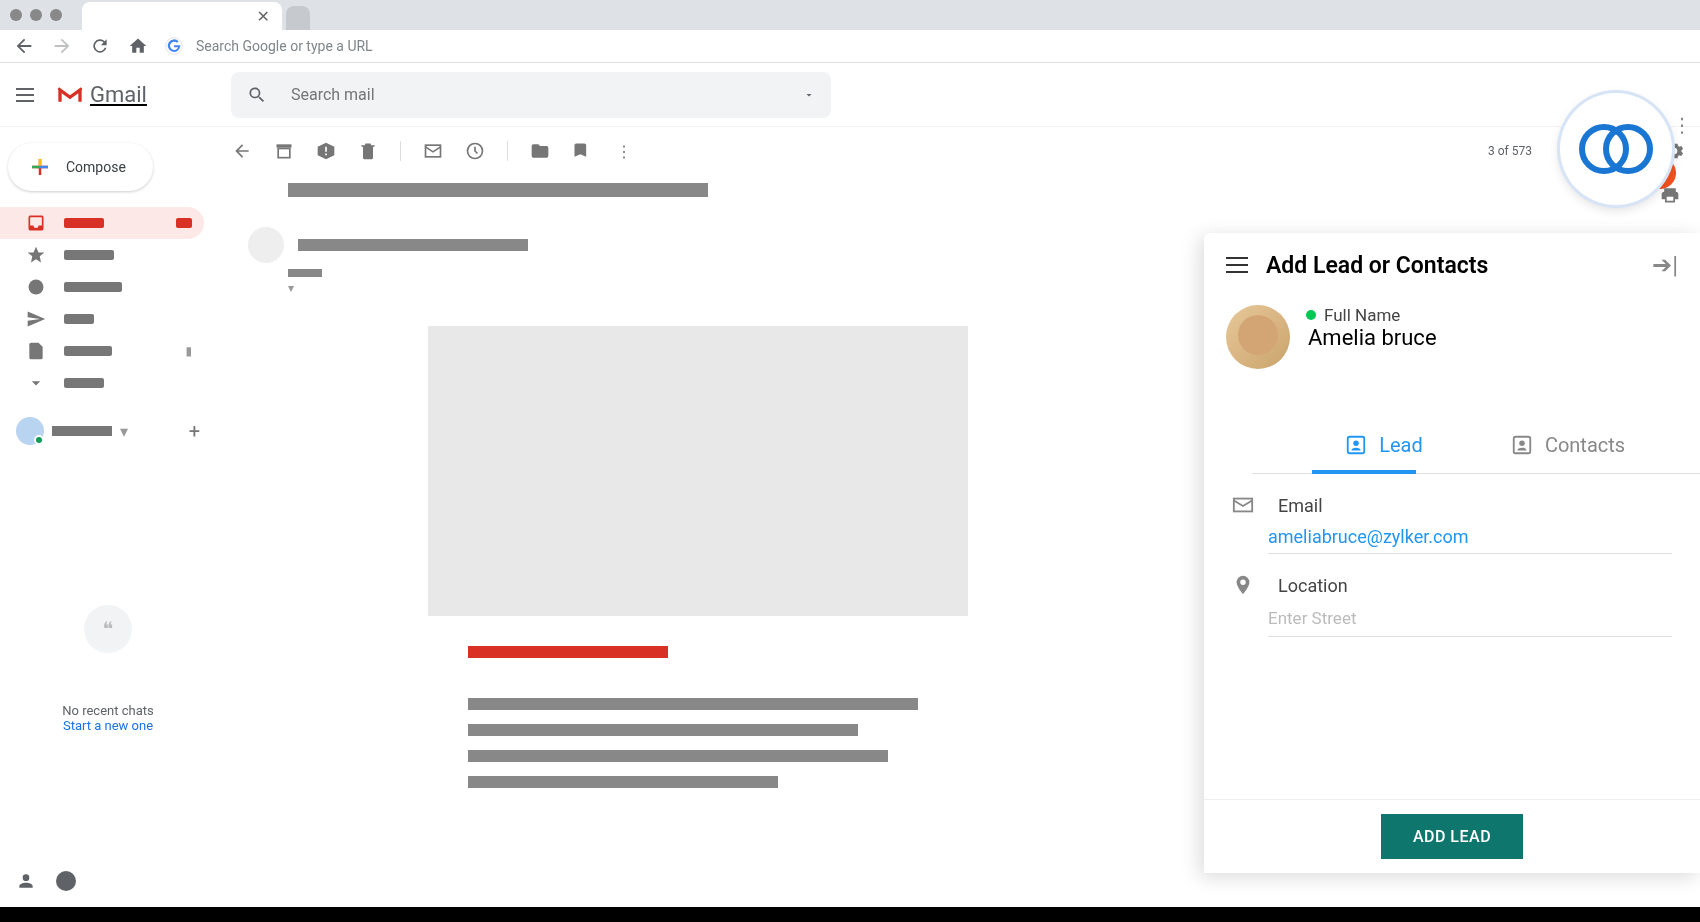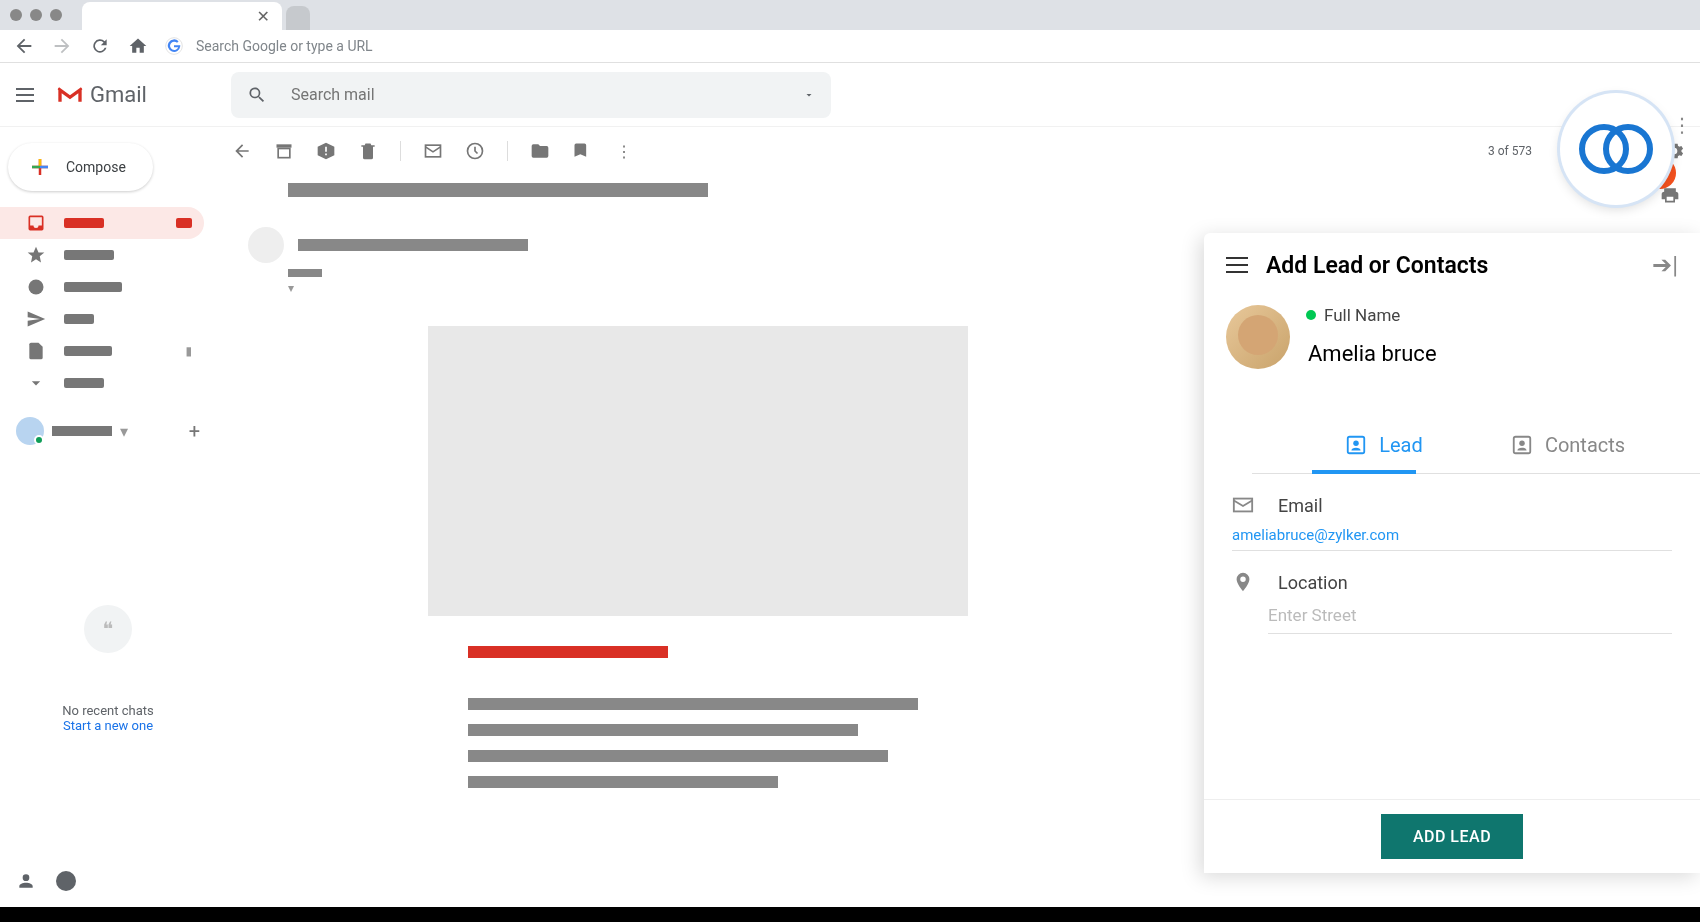--- a/index.html
+++ b/index.html
@@ -17,21 +17,21 @@
 .url-bar { background: #fff; height: 32px; display: flex; align-items: center; padding: 16px 12px; gap: 14px; border-bottom: 1px solid #e0e0e0; }
 .nav-icon { color: #5f6368; display: flex; align-items: center; justify-content: center; width: 24px; height: 24px; }
 .search-box { flex: 1; display: flex; align-items: center; gap: 12px; color: #80868b; font-size: 14px; }
 .google-g { width: 20px; height: 20px; }
 
 
 .gmail-wrap { background: #fff; position: relative; height: 844px; }
 .gmail-header { height: 64px; display: flex; align-items: center; padding: 0 16px; gap: 16px; border-bottom: 1px solid #f1f1f1; }
 .menu-btn { width: 24px; height: 24px; display: flex; flex-direction: column; justify-content: center; gap: 4px; cursor: pointer; }
 .menu-line { height: 2px; background: #5f6368; width: 18px; }
-.gmail-logo { display: flex; align-items: center; gap: 6px; }
+.gmail-logo { display: flex; align-items: center; gap: 6px; text-decoration: underline; }
 .gmail-m { width: 28px; height: 20px; }
 .gmail-text { font-size: 22px; color: #5f6368; }
 .search-mail { flex: 0 0 600px; height: 46px; background: #f1f3f4; border-radius: 8px; display: flex; align-items: center; padding: 0 16px; gap: 24px; color: #5f6368; margin-left: 68px; }
 .search-mail input { border: none; background: transparent; font-size: 16px; flex: 1; outline: none; color: #5f6368; }
 .search-dropdown { margin-left: auto; }
 
 .account-circle { position: absolute; right: 24px; top: 94px; width: 32px; height: 32px; border-radius: 50%; background: #f4511e; color: #fff; display: flex; align-items: center; justify-content: center; font-size: 16px; font-weight: 500; }
 
 
 .main-area { display: flex; height: 780px; }
@@ -98,34 +98,34 @@
 .crm-title { font-size: 23px; font-weight: 600; color: #000; }
 .crm-collapse { margin-left: auto; color: #888; font-size: 24px; }
 
 .crm-contact { display: flex; align-items: flex-start; padding: 8px 22px 20px 22px; gap: 16px; }
 .crm-avatar { width: 64px; height: 64px; border-radius: 50%; background: linear-gradient(135deg, #e8c89a, #c9a36b); flex-shrink: 0; position: relative; overflow: hidden; }
 .crm-avatar::after { content:''; position:absolute; width: 40px; height: 40px; border-radius: 50%; background: #d4a574; top: 10px; left: 12px; }
 .crm-name-block { flex: 1; }
 .crm-name-label-row { display: flex; align-items: center; gap: 8px; }
 .crm-online-dot { width: 10px; height: 10px; border-radius: 50%; background: #00c853; }
 .crm-name-label { font-size: 17px; color: #444; }
-.crm-name-value { font-size: 22px; color: #000; margin-top: 16px; margin-left: 2px; }
+.crm-name-value { font-size: 22px; color: #000; margin-top: 0; margin-left: 2px; }
 
 .crm-tabs { display: flex; padding: 0 40px; border-bottom: 1px solid #e0e0e0; margin-top: 28px; margin-left: 48px; }
 .crm-tab { flex: 1; display: flex; align-items: center; justify-content: center; gap: 12px; padding: 16px 0; cursor: pointer; font-size: 20px; color: #888; position: relative; }
 .crm-tab.active { color: #2196f3; }
 .crm-tab.active::after { content: ''; position: absolute; bottom: -1px; left: 20px; right: 60px; height: 4px; background: #2196f3; }
 .crm-tab-icon { width: 22px; height: 22px; }
 
 .crm-form { padding: 20px 28px; }
 .crm-field { margin-bottom: 20px; }
 .crm-field-header { display: flex; align-items: flex-end; gap: 24px; margin-bottom: 4px; }
 .crm-field-icon { width: 22px; height: 22px; color: #888; flex-shrink: 0; }
 .crm-field-label { font-size: 18px; color: #444; }
-.crm-field-value { font-size: 15px; padding: 6px 0; border-bottom: 1px solid #e0e0e0; }
+.crm-field-value { font-size: 18px; margin-left: 36px; padding: 6px 0; border-bottom: 1px solid #e0e0e0; }
 .crm-field-value.link { color: #2196f3; }
 .crm-sublabel { font-size: 17px; color: #444; margin-left: 36px; margin-top: 8px; }
 .crm-input { width: calc(100% - 36px); margin-left: 36px; border: none; border-bottom: 1px solid #e0e0e0; font-size: 17px; padding: 8px 0; outline: none; color: #333; }
 .crm-input::placeholder { color: #bbb; }
 
 .crm-two-col { display: flex; gap: 40px; margin-left: 36px; margin-top: 18px; }
 .crm-col { flex: 1; }
 .crm-col-label { font-size: 17px; color: #444; margin-bottom: 4px; }
 .crm-col-input { width: 100%; border: none; border-bottom: 1px solid #e0e0e0; font-size: 17px; padding: 6px 0; outline: none; }
 .crm-col-input::placeholder { color: #bbb; }

